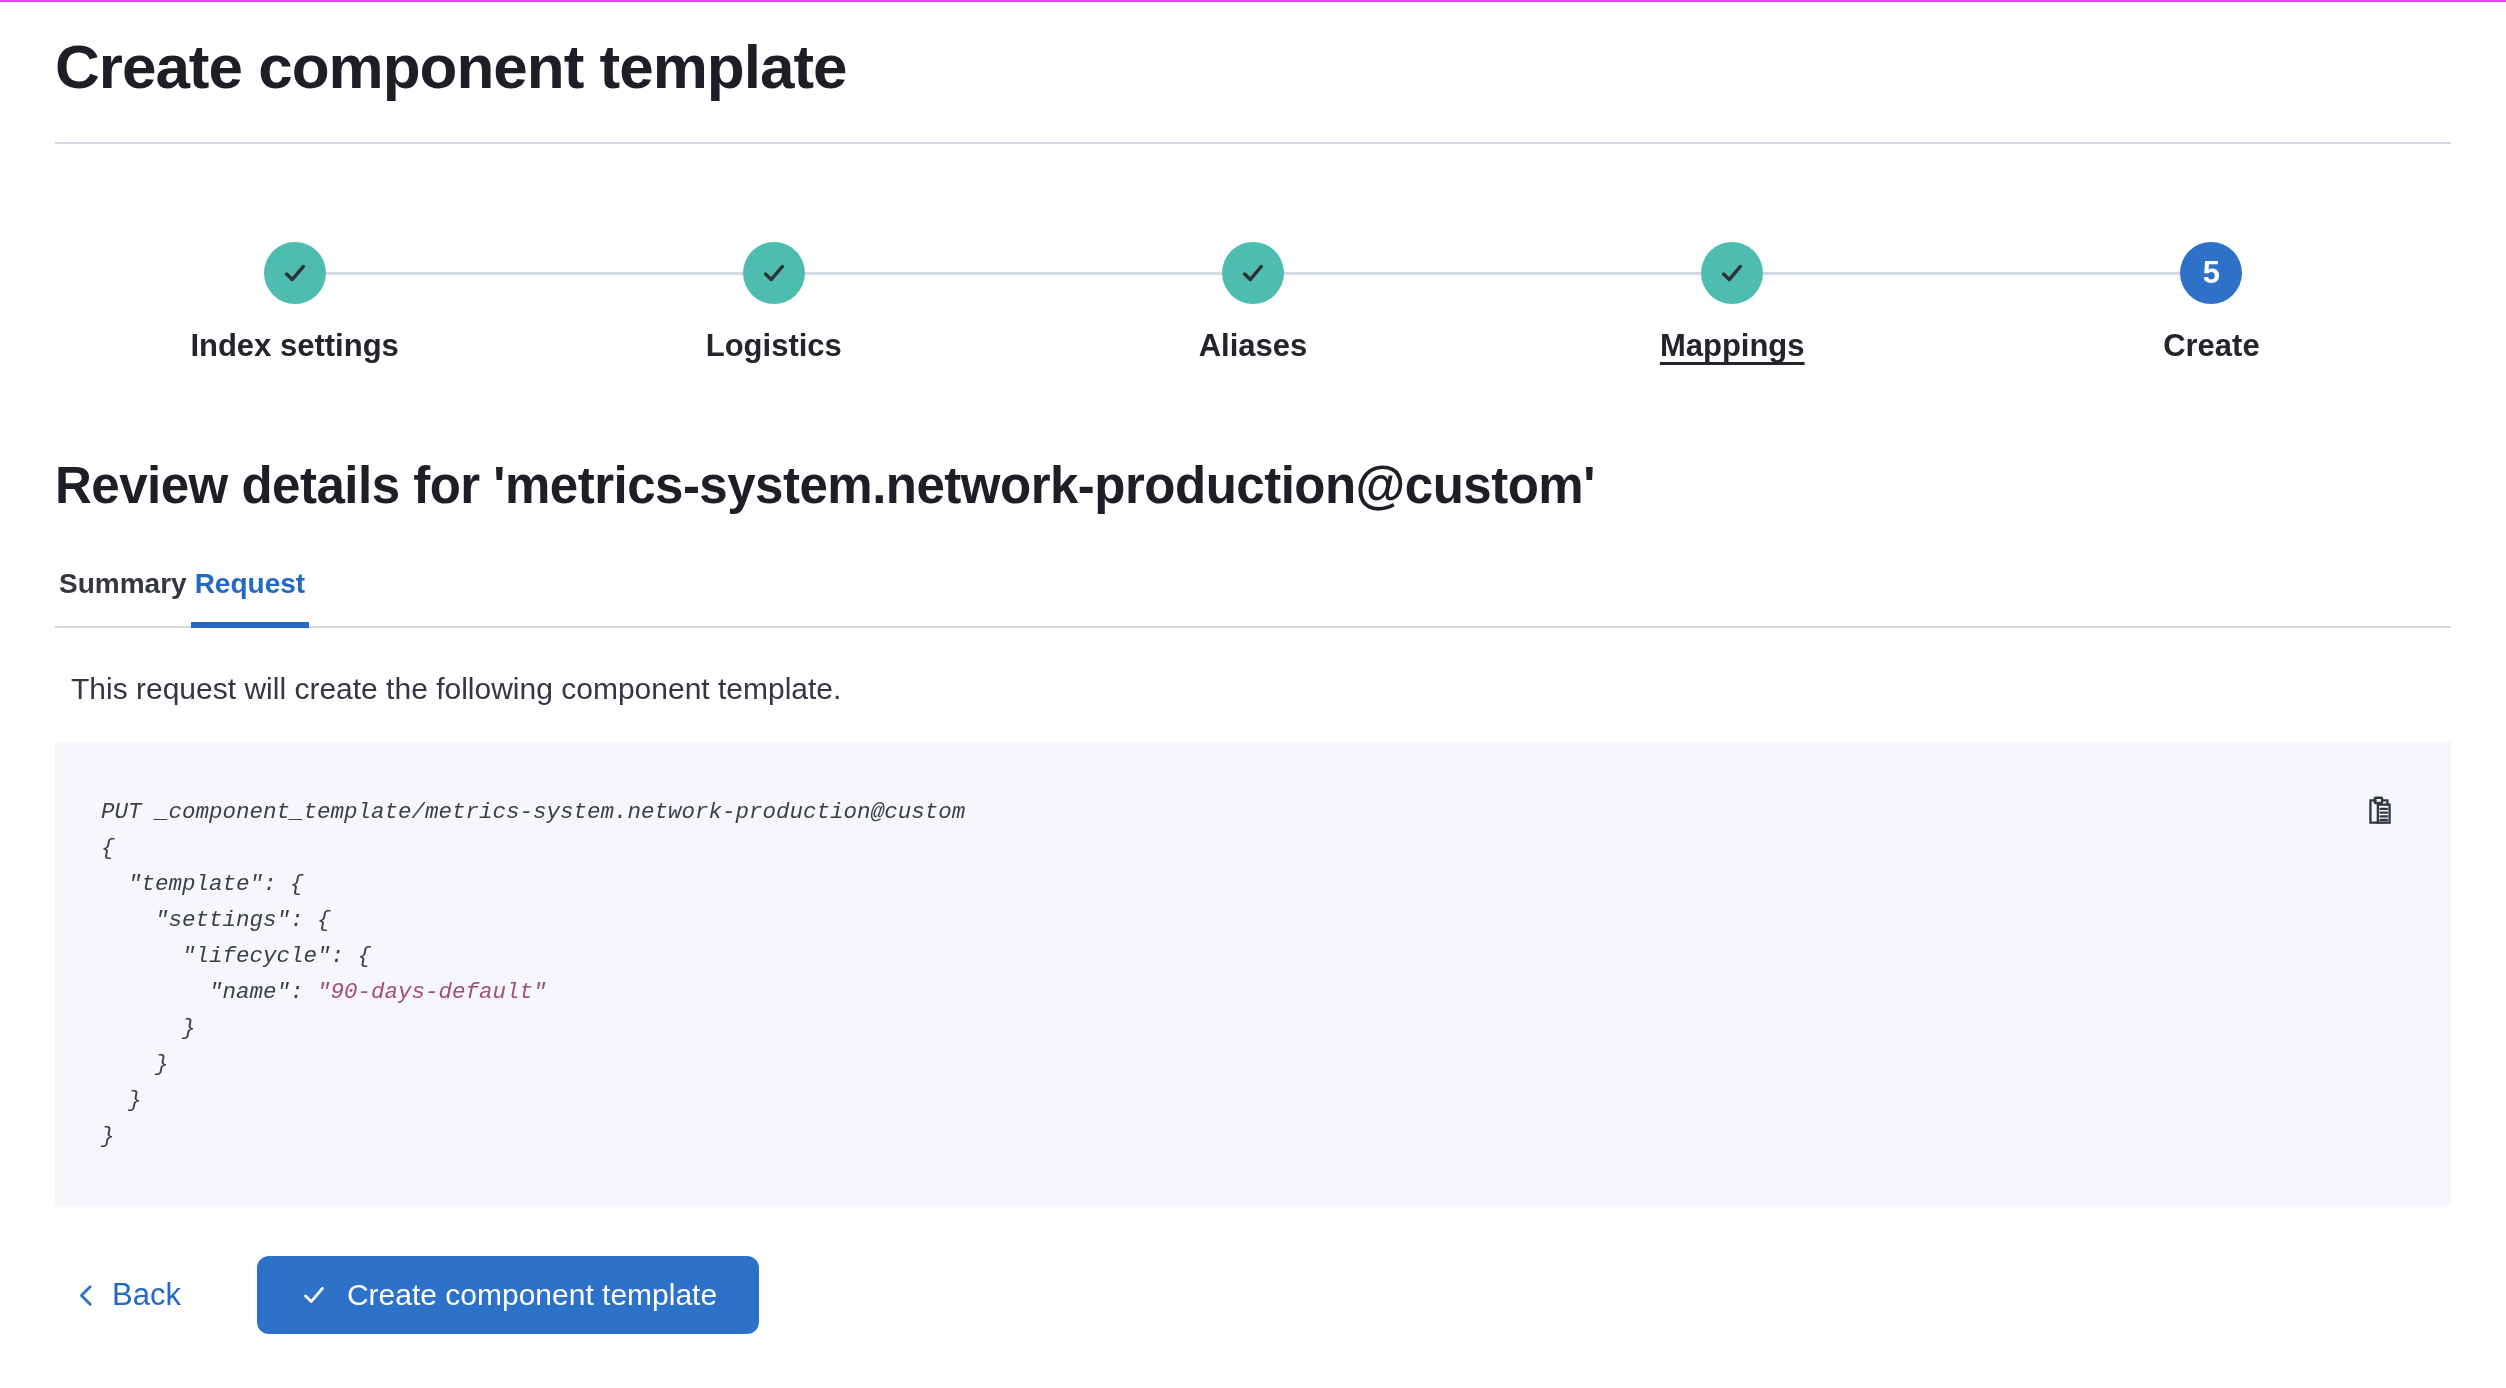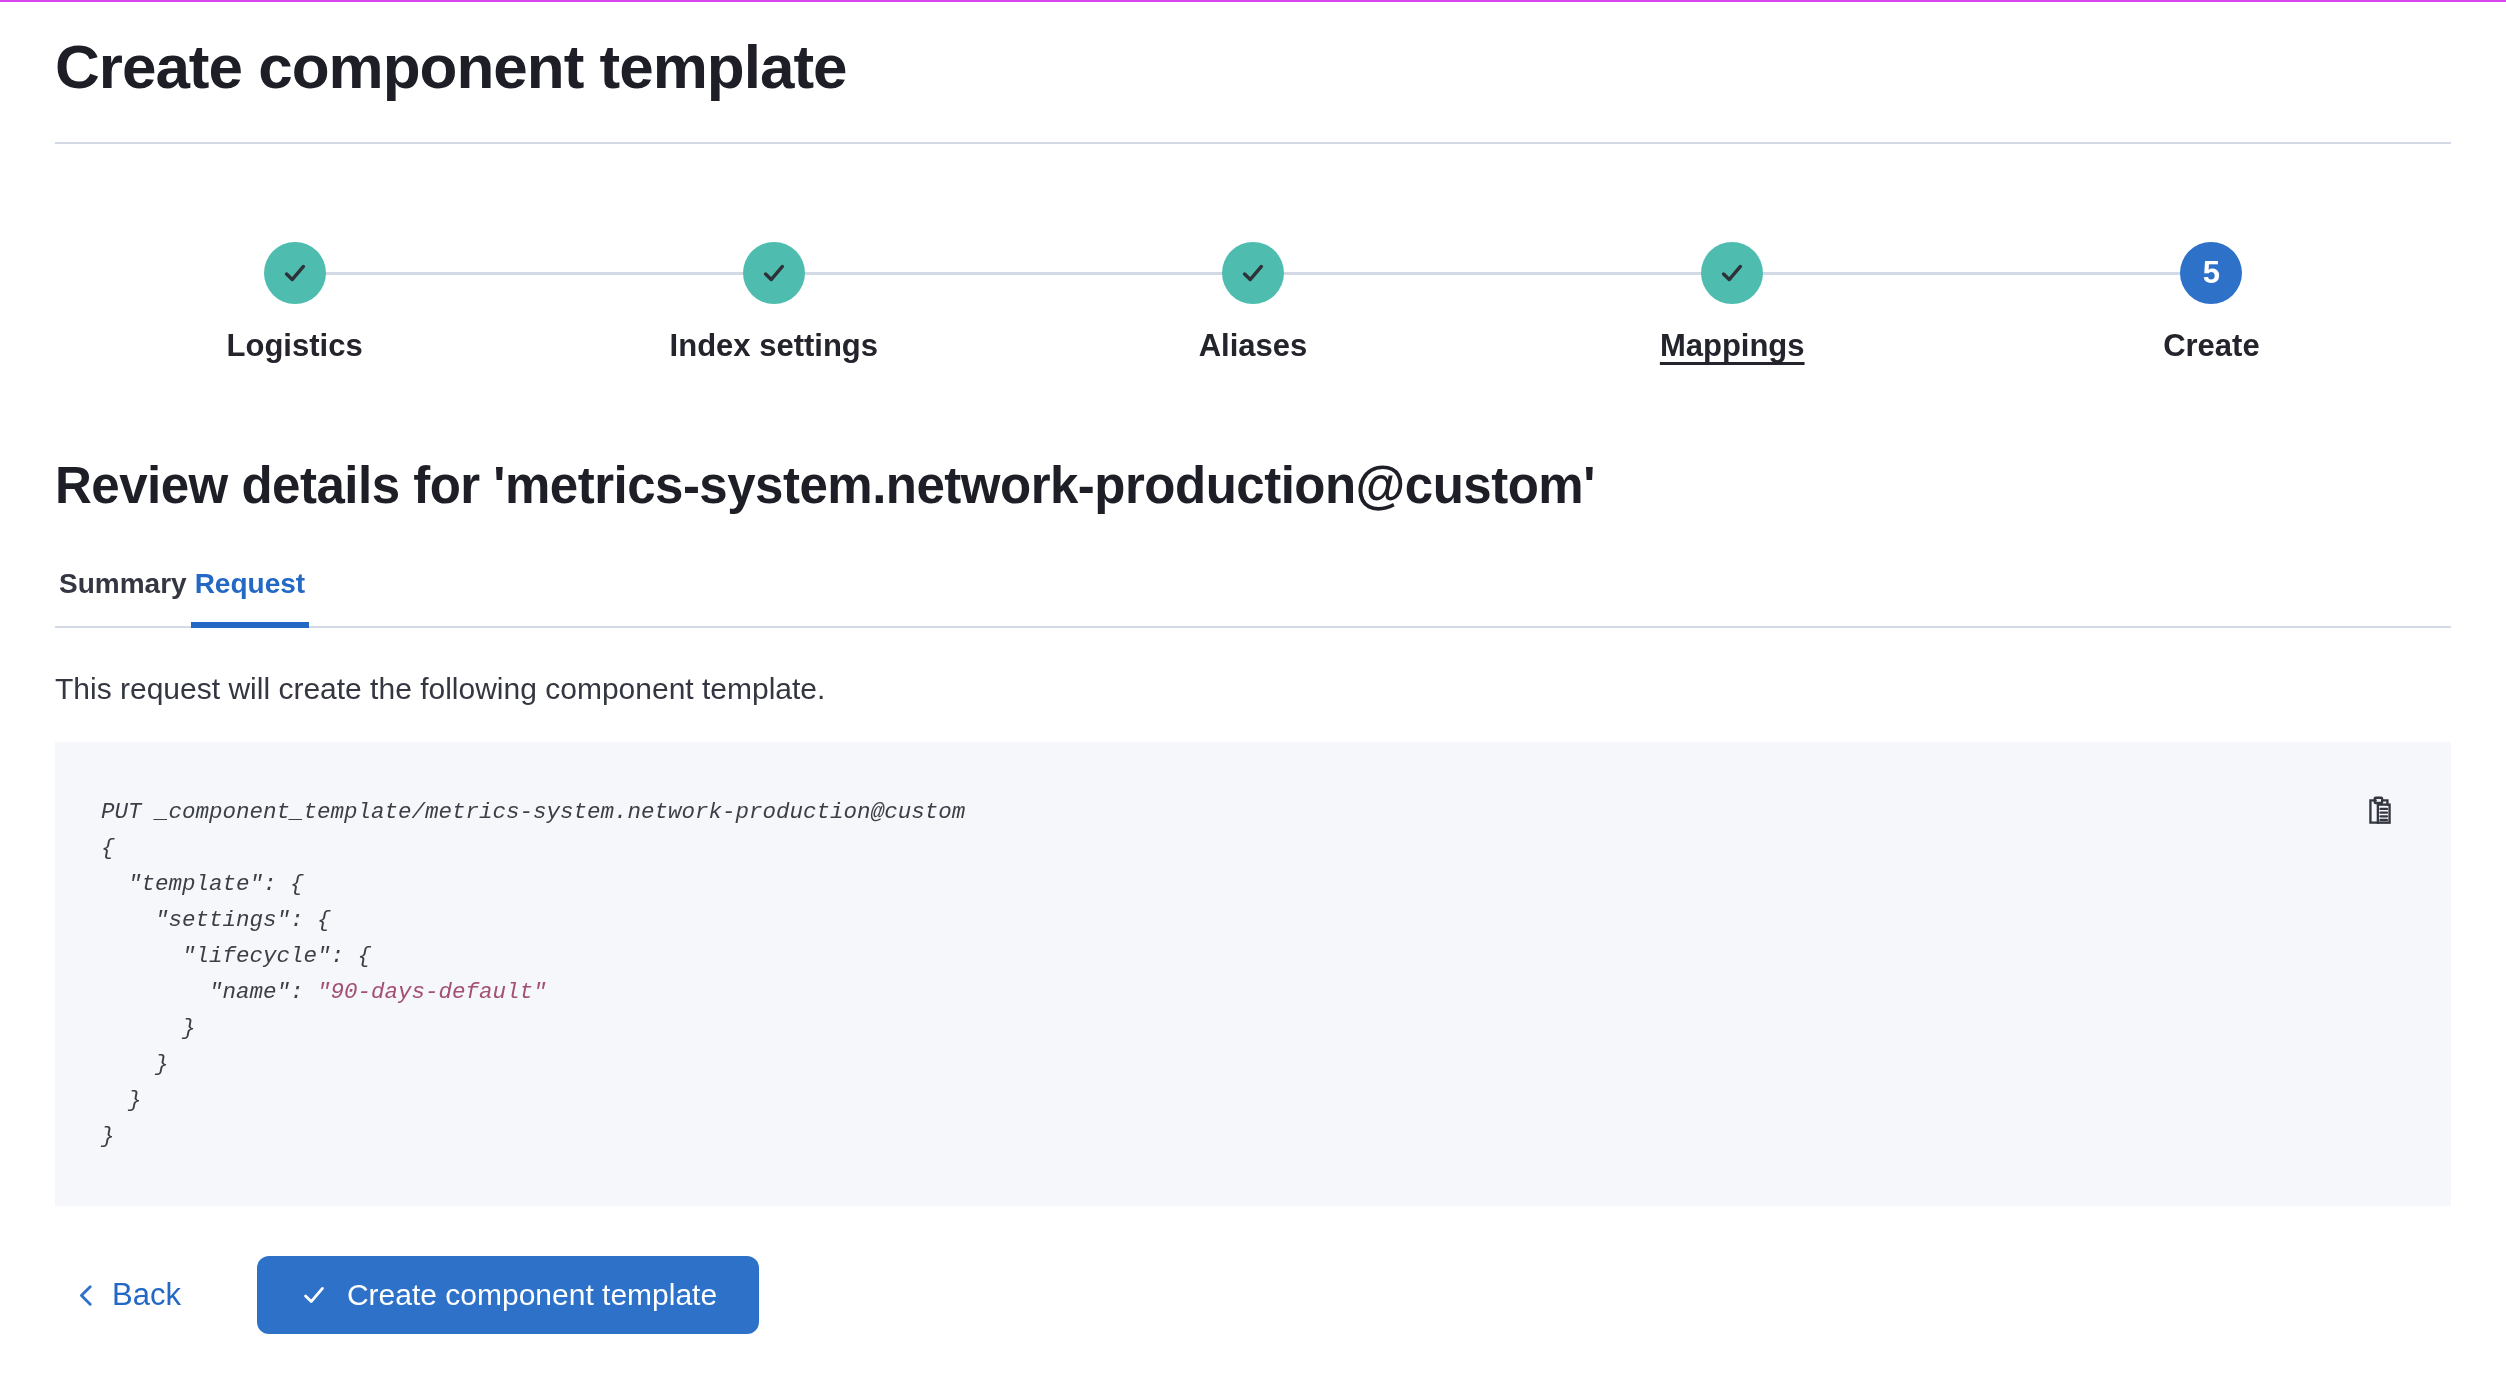--- a/index.html
+++ b/index.html
@@ -69,21 +69,21 @@
     padding: 0 4px 26px; font-family: inherit;
     font-size: 28px; font-weight: 700; color: #343741;
   }
   .tab.active { color: #2368c4; }
   .tab.active::after {
     content: ""; position: absolute; left: 0; right: 0; bottom: -2px;
     height: 6px; background: #2368c4;
   }
 
   
-  .request-desc { margin: 44px 0 0; font-size: 30px; color: #343741; }
+  .request-desc { margin: 44px 16px 0; font-size: 30px; color: #343741; }
 
   
   .code-block {
     position: relative;
     margin-top: 36px;
     background: #f5f7fa;
     padding: 52px 46px;
   }
   .code-block pre {
     margin: 0;
@@ -132,32 +132,32 @@
     <div class="step-line"></div>
 
     <button class="step">
       <span class="step-circle complete">
         <span class="icon">
           <svg viewBox="0 0 16 16" width="30" height="30">
               <path d="M3.5 8.5l3 3 6-7" fill="none" stroke="#2f3138" stroke-width="1.8" stroke-linecap="round" stroke-linejoin="round"></path>
             </svg>
         </span>
       </span>
+      <span class="step-label">Index settings</span>
+    </button>
+
+    <button class="step">
+      <span class="step-circle complete">
+        <span class="icon">
+          <svg viewBox="0 0 16 16" width="30" height="30">
+              <path d="M3.5 8.5l3 3 6-7" fill="none" stroke="#2f3138" stroke-width="1.8" stroke-linecap="round" stroke-linejoin="round"></path>
+            </svg>
+        </span>
+      </span>
       <span class="step-label">Logistics</span>
-    </button>
-
-    <button class="step">
-      <span class="step-circle complete">
-        <span class="icon">
-          <svg viewBox="0 0 16 16" width="30" height="30">
-              <path d="M3.5 8.5l3 3 6-7" fill="none" stroke="#2f3138" stroke-width="1.8" stroke-linecap="round" stroke-linejoin="round"></path>
-            </svg>
-        </span>
-      </span>
-      <span class="step-label">Index settings</span>
     </button>
 
     <button class="step">
       <span class="step-circle complete">
         <span class="icon">
           <svg viewBox="0 0 16 16" width="30" height="30">
               <path d="M3.5 8.5l3 3 6-7" fill="none" stroke="#2f3138" stroke-width="1.8" stroke-linecap="round" stroke-linejoin="round"></path>
             </svg>
         </span>
       </span>

